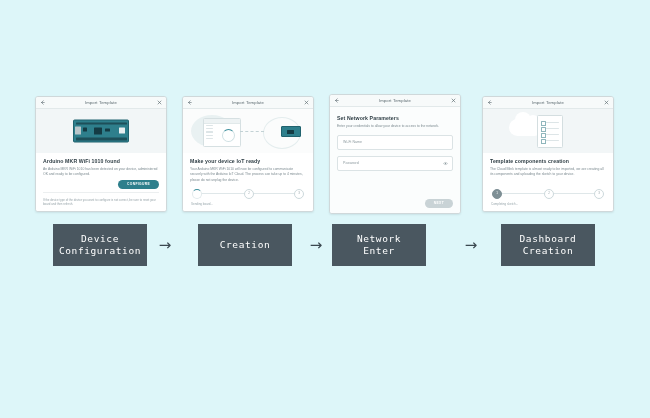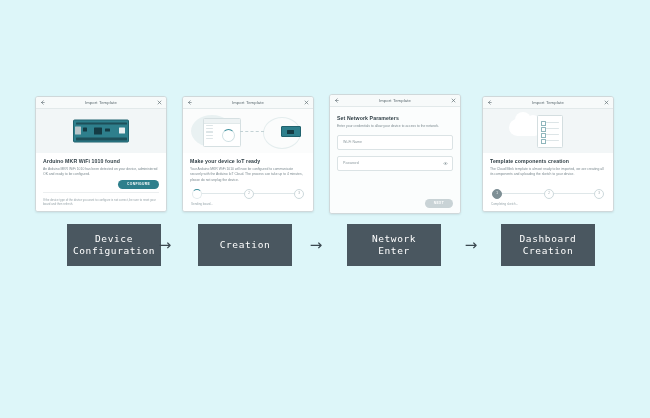--- a/index.html
+++ b/index.html
@@ -435,23 +435,23 @@
     font-size: 9.5px;
     line-height: 12.5px;
     letter-spacing: 0.6px;
     display: flex;
     align-items: center;
     justify-content: center;
     text-align: center;
     box-sizing: border-box;
     padding: 0 4px;
   }
-  .cap-box.c1 { left: 67px;  width: 94px; }
+  .cap-box.c1 { left: 53px;  width: 94px; }
   .cap-box.c2 { left: 198px; width: 94px; }
-  .cap-box.c3 { left: 347px; width: 94px; }
+  .cap-box.c3 { left: 332px; width: 94px; }
   .cap-box.c4 { left: 501px; width: 94px; }
 
   .arrow {
     position: absolute;
     top: 0;
     height: 42px;
     width: 26px;
     display: flex;
     align-items: center;
     justify-content: center;

